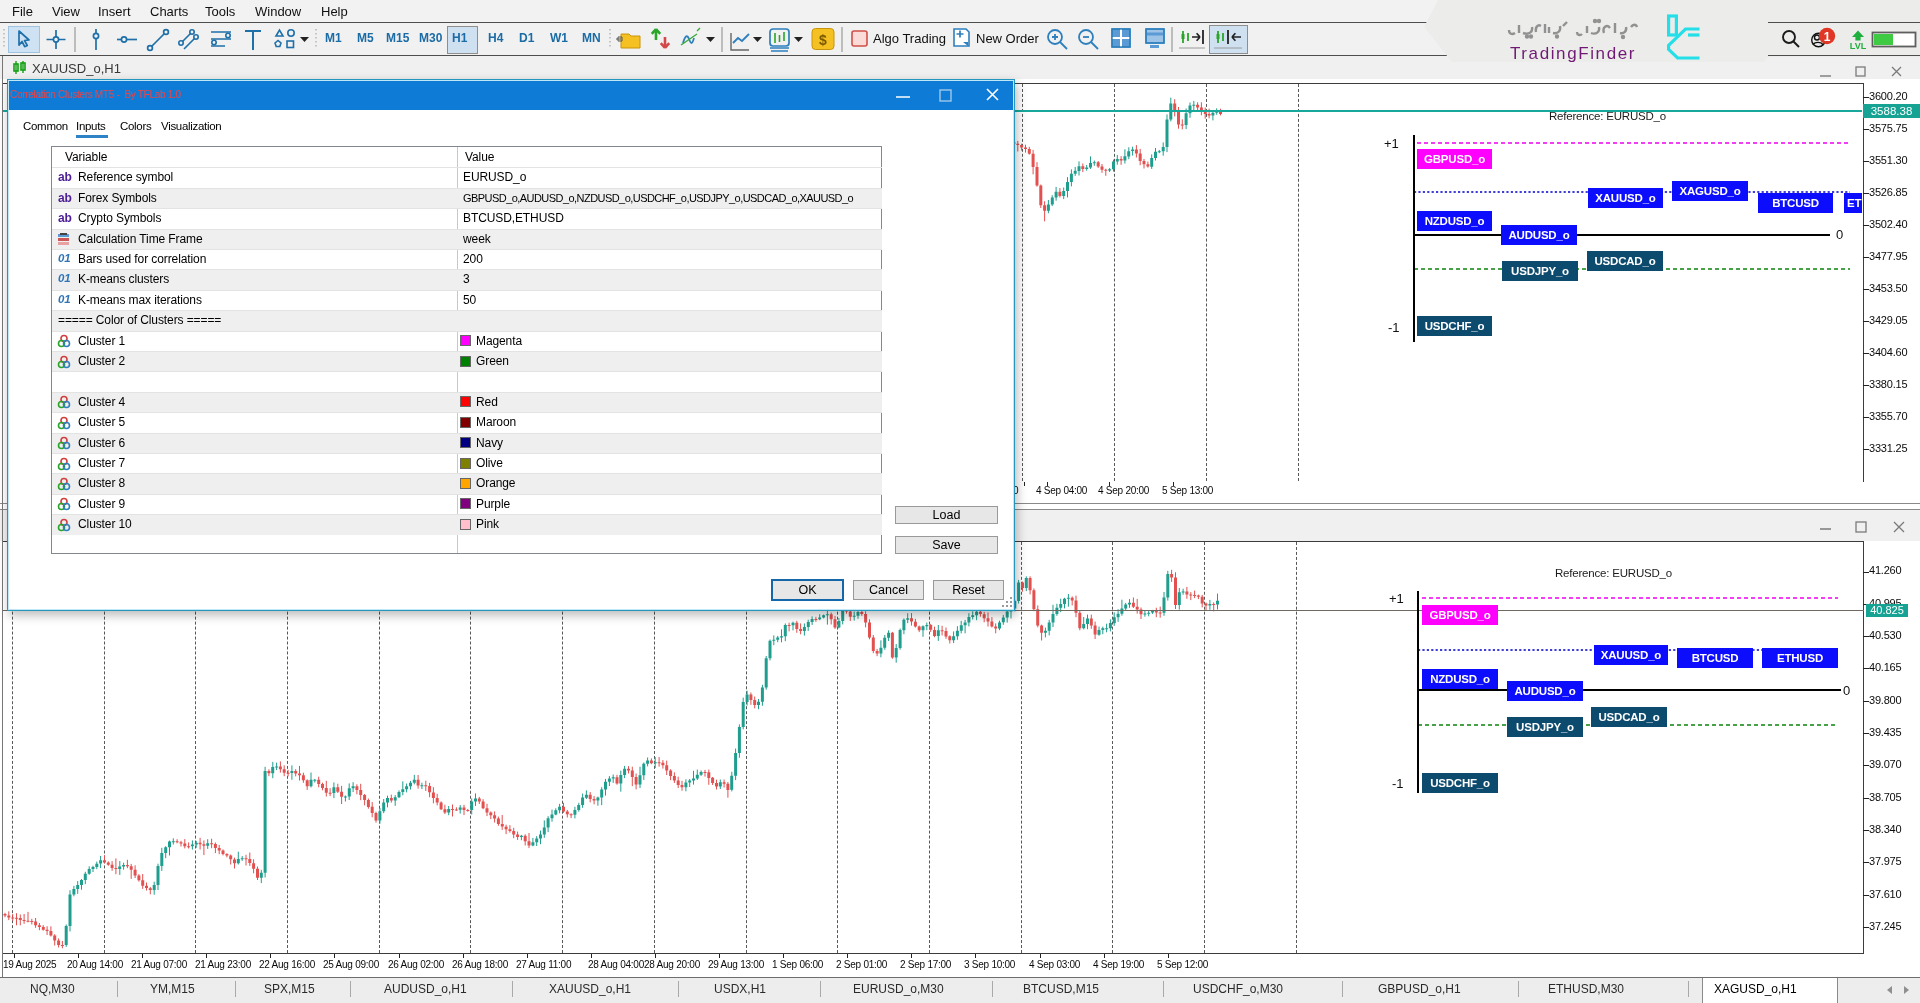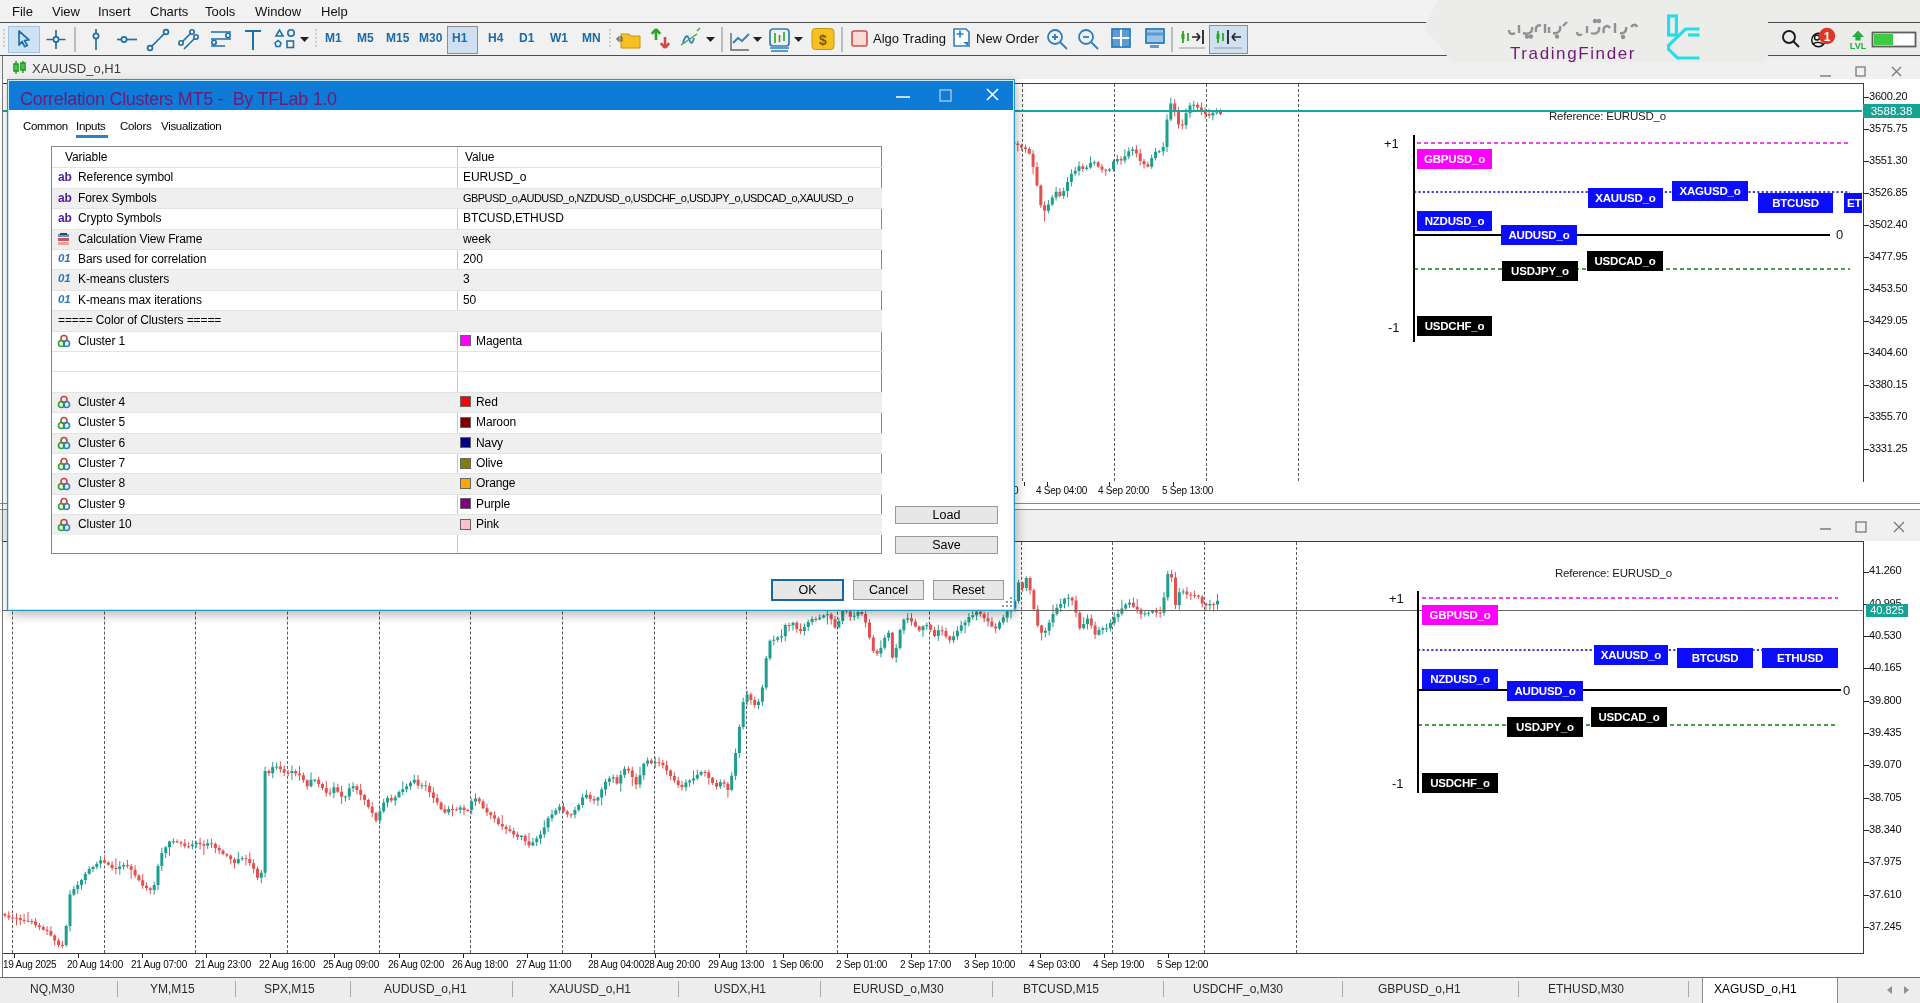--- a/index.html
+++ b/index.html
@@ -4,21 +4,21 @@
 html,body{width:1920px;height:1003px;overflow:hidden;background:#fff;
   font-family:"Liberation Sans",sans-serif;-webkit-font-smoothing:antialiased}
 #root{position:absolute;left:0;top:0;width:1920px;height:1003px;overflow:hidden}
 .abs{position:absolute}
 .pr{position:absolute;left:1869px;font-size:11px;letter-spacing:-0.2px;color:#0a0a0a;white-space:nowrap}
 .tick{position:absolute;left:1863px;width:6px;height:1px;background:#222}
 .tl{position:absolute;font-size:10px;letter-spacing:-0.25px;color:#0a0a0a;white-space:nowrap}
 .glv{position:absolute;width:1px;border-left:1px dashed #3a3a3a;opacity:.85}
 .lbl{position:absolute;color:#fff;font-weight:bold;font-size:11.5px;letter-spacing:-0.2px;
   text-align:center;line-height:20px;height:20px;white-space:nowrap;overflow:hidden}
-.mag{background:#ff00ff}.blu{background:#0d0dfd}.grn{background:#000000}
+.mag{background:#ff00ff}.blu{background:#0d0dfd}.grn{background:#0c4a6e}
 .menuitem{position:absolute;top:4px;font-size:13px;color:#101010}
 .tfbtn{position:absolute;top:31px;font-size:12px;font-weight:bold;color:#1b6ba5}
 .tbtext{position:absolute;top:31px;font-size:13px;color:#101010}
 .tab{position:absolute;top:982px;font-size:12px;color:#2a2a2a;white-space:nowrap}
 .row{position:absolute;left:51px;width:830px;height:21px;font-size:12px;letter-spacing:-0.1px;color:#000}
 .rowg{background:#efefef}
 .vtxt{position:absolute;left:411px;top:3px;white-space:nowrap}
 .ntxt{position:absolute;left:26px;top:3px;white-space:nowrap}
 .icab{position:absolute;left:6px;top:3px;font-size:12px;font-weight:bold;color:#4c1d95}
 .ic01{position:absolute;left:6px;top:3px;font-size:11.5px;font-weight:bold;color:#2e74b5;font-style:italic}
@@ -380,21 +380,21 @@
     <div class="tfbtn" style="left:452px">H1</div>
     <div class="tfbtn" style="left:488px">H4</div>
     <div class="tfbtn" style="left:519px">D1</div>
     <div class="tfbtn" style="left:550px">W1</div>
     <div class="tfbtn" style="left:582px">MN</div>
     <div class="tbtext" style="left:873px">Algo Trading</div>
     <div class="tbtext" style="left:976px">New Order</div>
     <div class="abs" style="left:7px;top:79px;width:1008px;height:532px;background:#fff;border:1px solid #2596be;box-shadow:2px 4px 10px rgba(0,0,0,0.28)">
       <div class="abs" style="left:0;top:0;width:1006px;height:530px;border:1px solid #bfe7f5;pointer-events:none"></div>
       <div class="abs" style="left:1px;top:1px;width:1004px;height:29px;background:#0e7cd7"></div>
-      <div class="abs" style="left:12px;top:9px;font-size:18px;letter-spacing:-0.3px;color:#701a75">Correlation Clusters MT5 -&nbsp; By TFLab 1.0</div>
+      <div class="abs" style="left:2px;top:9px;font-size:10px;letter-spacing:-0.3px;color:#ef4444">Correlation Clusters MT5 -&nbsp; By TFLab 1.0</div>
       <svg class="abs" style="left:880px;top:6px" width="120" height="20">
         <line x1="8" y1="11" x2="22" y2="11" stroke="#fff" stroke-width="1.5"></line>
         <rect x="52" y="4" width="11" height="11" fill="none" stroke="#9fc8ea" stroke-width="1.4"></rect>
         <path d="M99 3l11 11M110 3l-11 11" stroke="#fff" stroke-width="1.6"></path>
       </svg>
       <div class="abs" style="left:15px;top:40px;font-size:11.5px;letter-spacing:-0.3px;color:#000">Common</div>
       <div class="abs" style="left:68px;top:40px;font-size:11.5px;letter-spacing:-0.3px;color:#000">Inputs</div>
       <div class="abs" style="left:68px;top:55px;width:32px;height:3px;background:#2e83c6"></div>
       <div class="abs" style="left:112px;top:40px;font-size:11.5px;letter-spacing:-0.3px;color:#000">Colors</div>
       <div class="abs" style="left:153px;top:40px;font-size:11.5px;letter-spacing:-0.3px;color:#000">Visualization</div>
@@ -422,21 +422,21 @@
         <span class="vtxt">BTCUSD,ETHUSD</span>
       </div>
       <div class="abs" style="left:44px;top:128.2px;width:830px;height:1px;background:#e3e3e3"></div>
       <div class="row rowg" style="top:148.6px;left:44px;width:830px">
         <svg class="abs" style="left:5px;top:4px" width="14" height="13">
           <rect x="1" y="1" width="11" height="3" fill="#5b9bd5"></rect>
           <rect x="1" y="5" width="11" height="3" fill="#c55"></rect>
           <rect x="1" y="9" width="11" height="3" fill="#e8a0a0"></rect>
           <rect x="3" y="0" width="7" height="2" fill="#444"></rect>
         </svg>
-        <span class="ntxt">Calculation View Frame</span>
+        <span class="ntxt">Calculation Time Frame</span>
         <span class="vtxt">week</span>
       </div>
       <div class="abs" style="left:44px;top:148.6px;width:830px;height:1px;background:#e3e3e3"></div>
       <div class="row" style="top:169.0px;left:44px;width:830px">
         <span class="ic01">01</span>
         <span class="ntxt">Bars used for correlation</span>
         <span class="vtxt">200</span>
       </div>
       <div class="abs" style="left:44px;top:169.0px;width:830px;height:1px;background:#e3e3e3"></div>
       <div class="row rowg" style="top:189.4px;left:44px;width:830px">
@@ -459,20 +459,30 @@
         <svg class="abs" style="left:5px;top:3.5px" width="14" height="14">
           <circle cx="7" cy="4.5" r="3" fill="none" stroke="#d04040" stroke-width="1.6"></circle>
           <circle cx="4.5" cy="9.5" r="3" fill="none" stroke="#2aa52a" stroke-width="1.6"></circle>
           <circle cx="9.5" cy="9.5" r="3" fill="none" stroke="#2d7fbd" stroke-width="1.6"></circle>
         </svg>
         <span class="ntxt">Cluster 1</span>
         <div class="sw" style="background:#ff00ff"></div>
         <span class="vtxt" style="left:424px">Magenta</span>
       </div>
       <div class="abs" style="left:44px;top:250.6px;width:830px;height:1px;background:#e3e3e3"></div>
+      <div class="row rowg" style="top:271.0px;left:44px;width:830px">
+        <svg class="abs" style="left:5px;top:3.5px" width="14" height="14">
+          <circle cx="7" cy="4.5" r="3" fill="none" stroke="#d04040" stroke-width="1.6"></circle>
+          <circle cx="4.5" cy="9.5" r="3" fill="none" stroke="#2aa52a" stroke-width="1.6"></circle>
+          <circle cx="9.5" cy="9.5" r="3" fill="none" stroke="#2d7fbd" stroke-width="1.6"></circle>
+        </svg>
+        <span class="ntxt">Cluster 2</span>
+        <div class="sw" style="background:#008000"></div>
+        <span class="vtxt" style="left:424px">Green</span>
+      </div>
       <div class="abs" style="left:44px;top:271.0px;width:830px;height:1px;background:#e3e3e3"></div>
       <div class="abs" style="left:44px;top:291.4px;width:830px;height:1px;background:#e3e3e3"></div>
       <div class="row rowg" style="top:311.8px;left:44px;width:830px">
         <svg class="abs" style="left:5px;top:3.5px" width="14" height="14">
           <circle cx="7" cy="4.5" r="3" fill="none" stroke="#d04040" stroke-width="1.6"></circle>
           <circle cx="4.5" cy="9.5" r="3" fill="none" stroke="#2aa52a" stroke-width="1.6"></circle>
           <circle cx="9.5" cy="9.5" r="3" fill="none" stroke="#2d7fbd" stroke-width="1.6"></circle>
         </svg>
         <span class="ntxt">Cluster 4</span>
         <div class="sw" style="background:#ff0000"></div>

